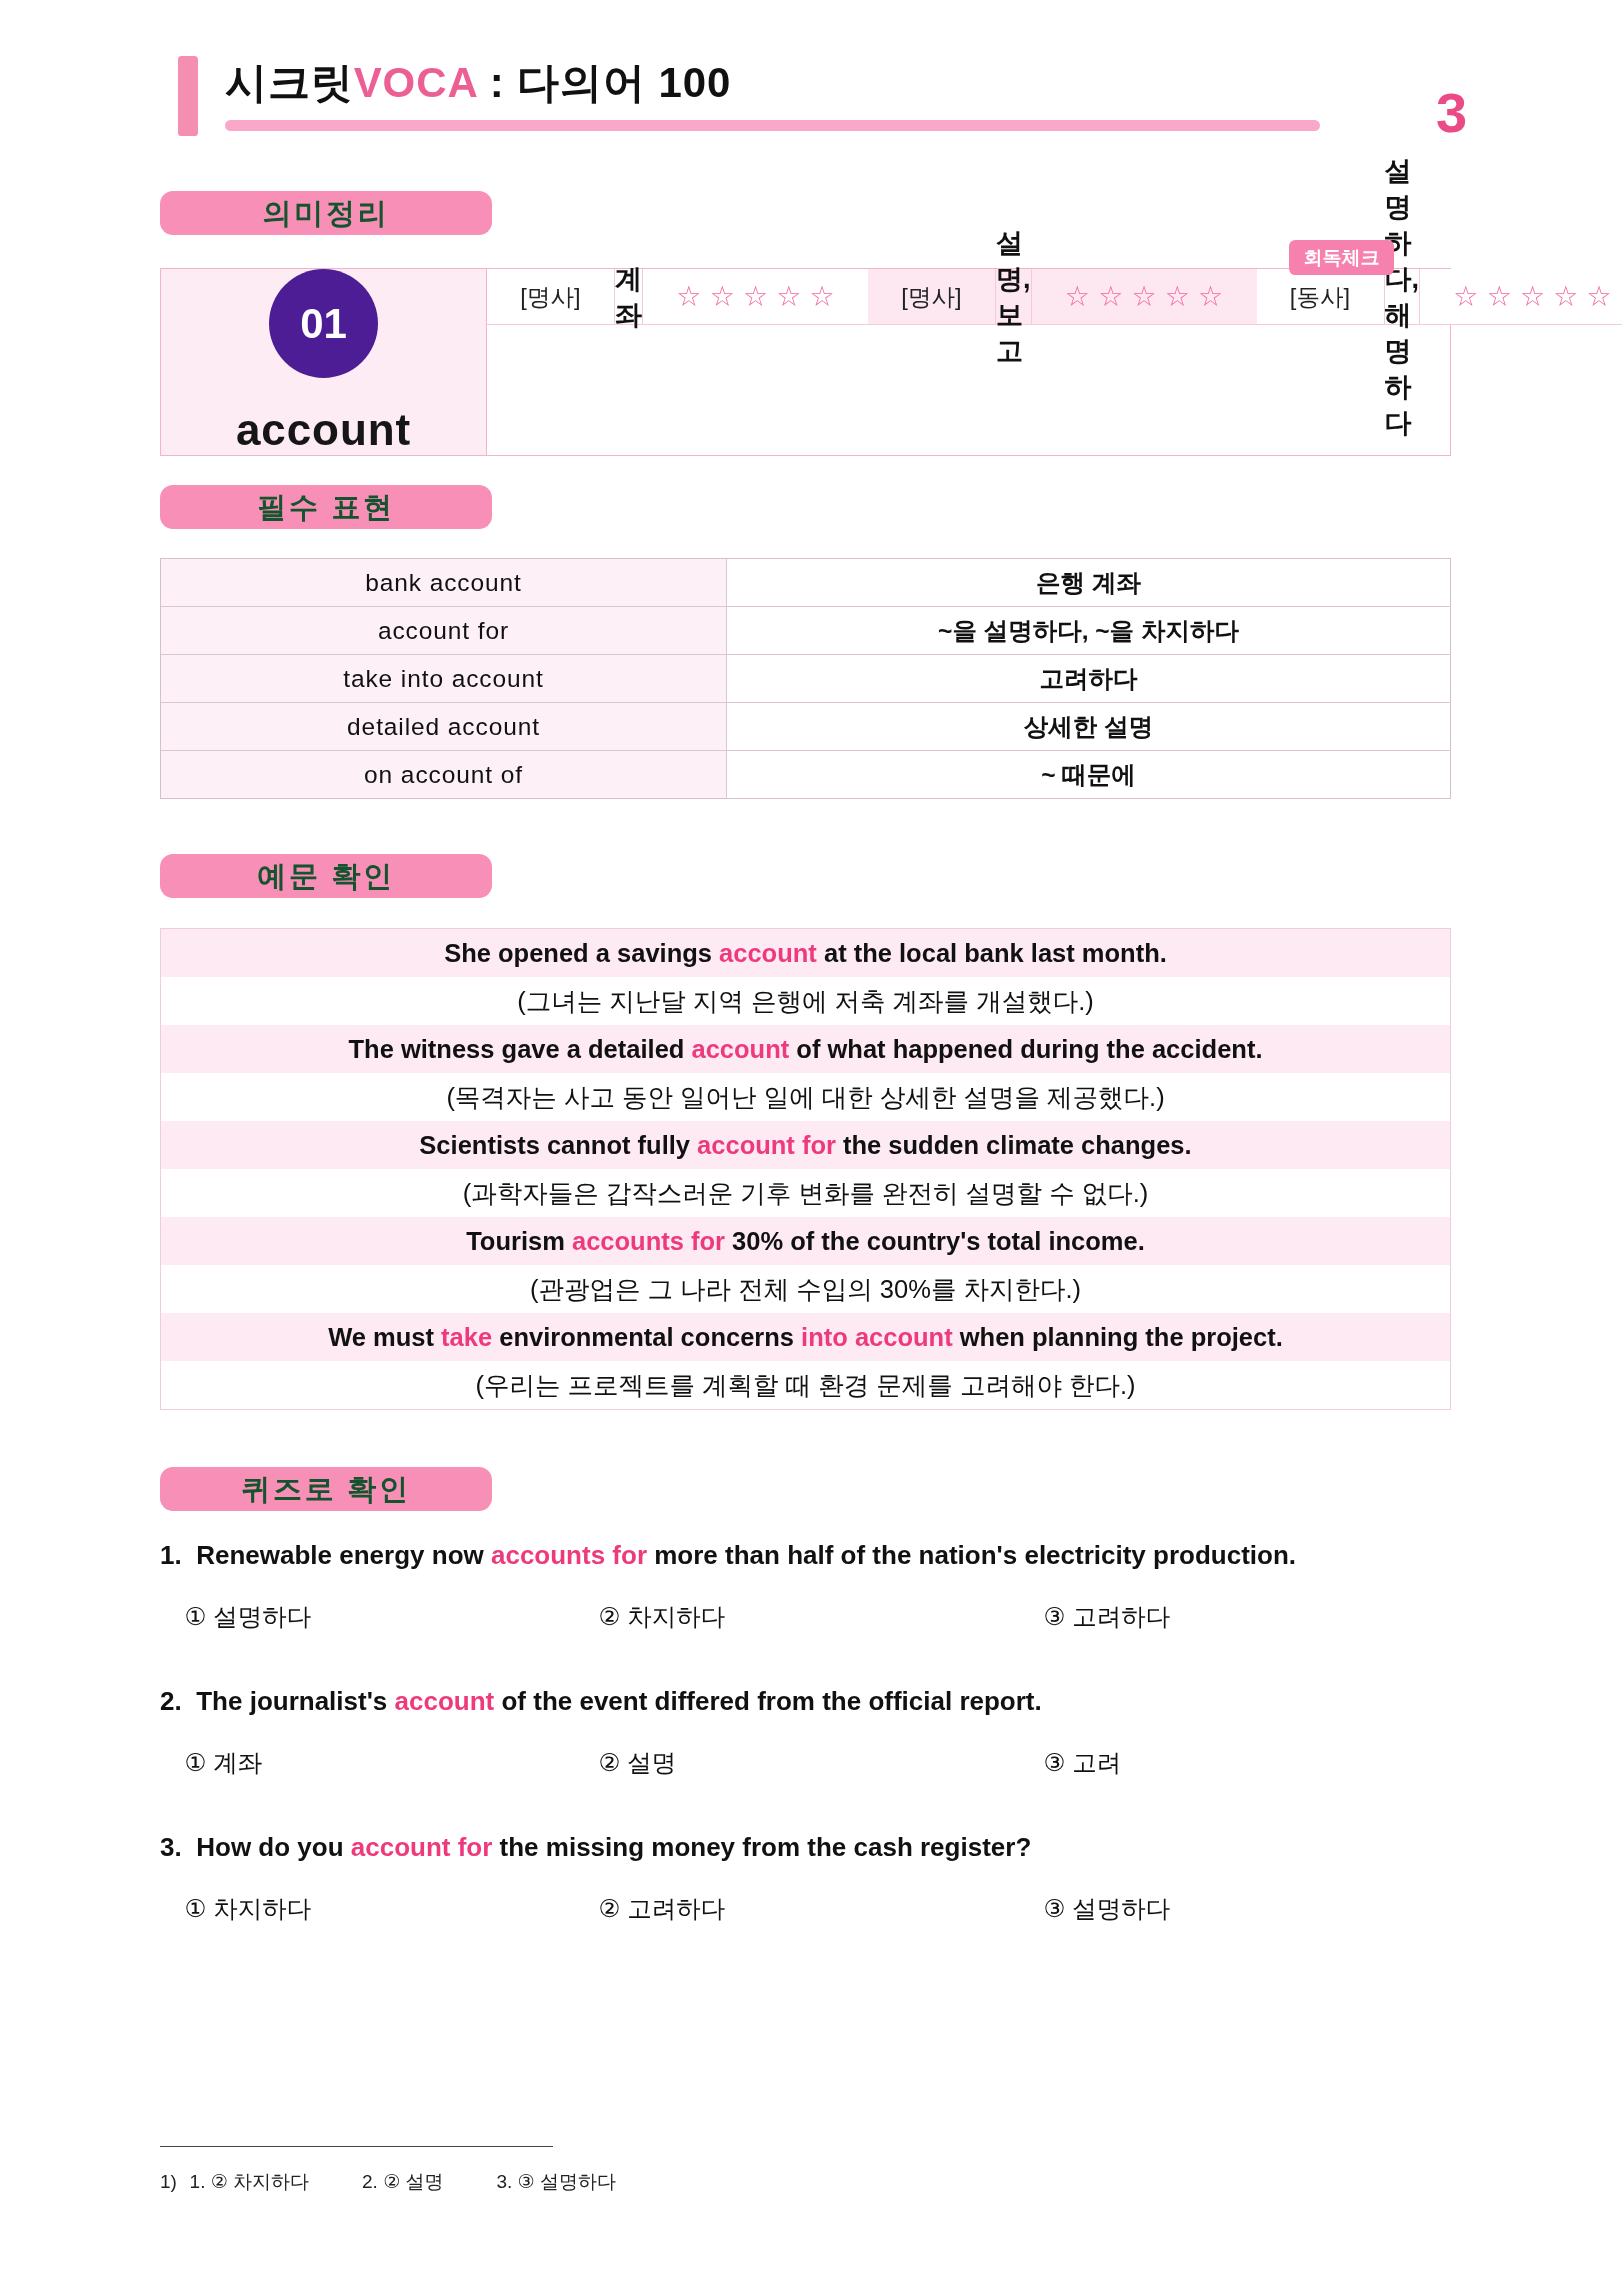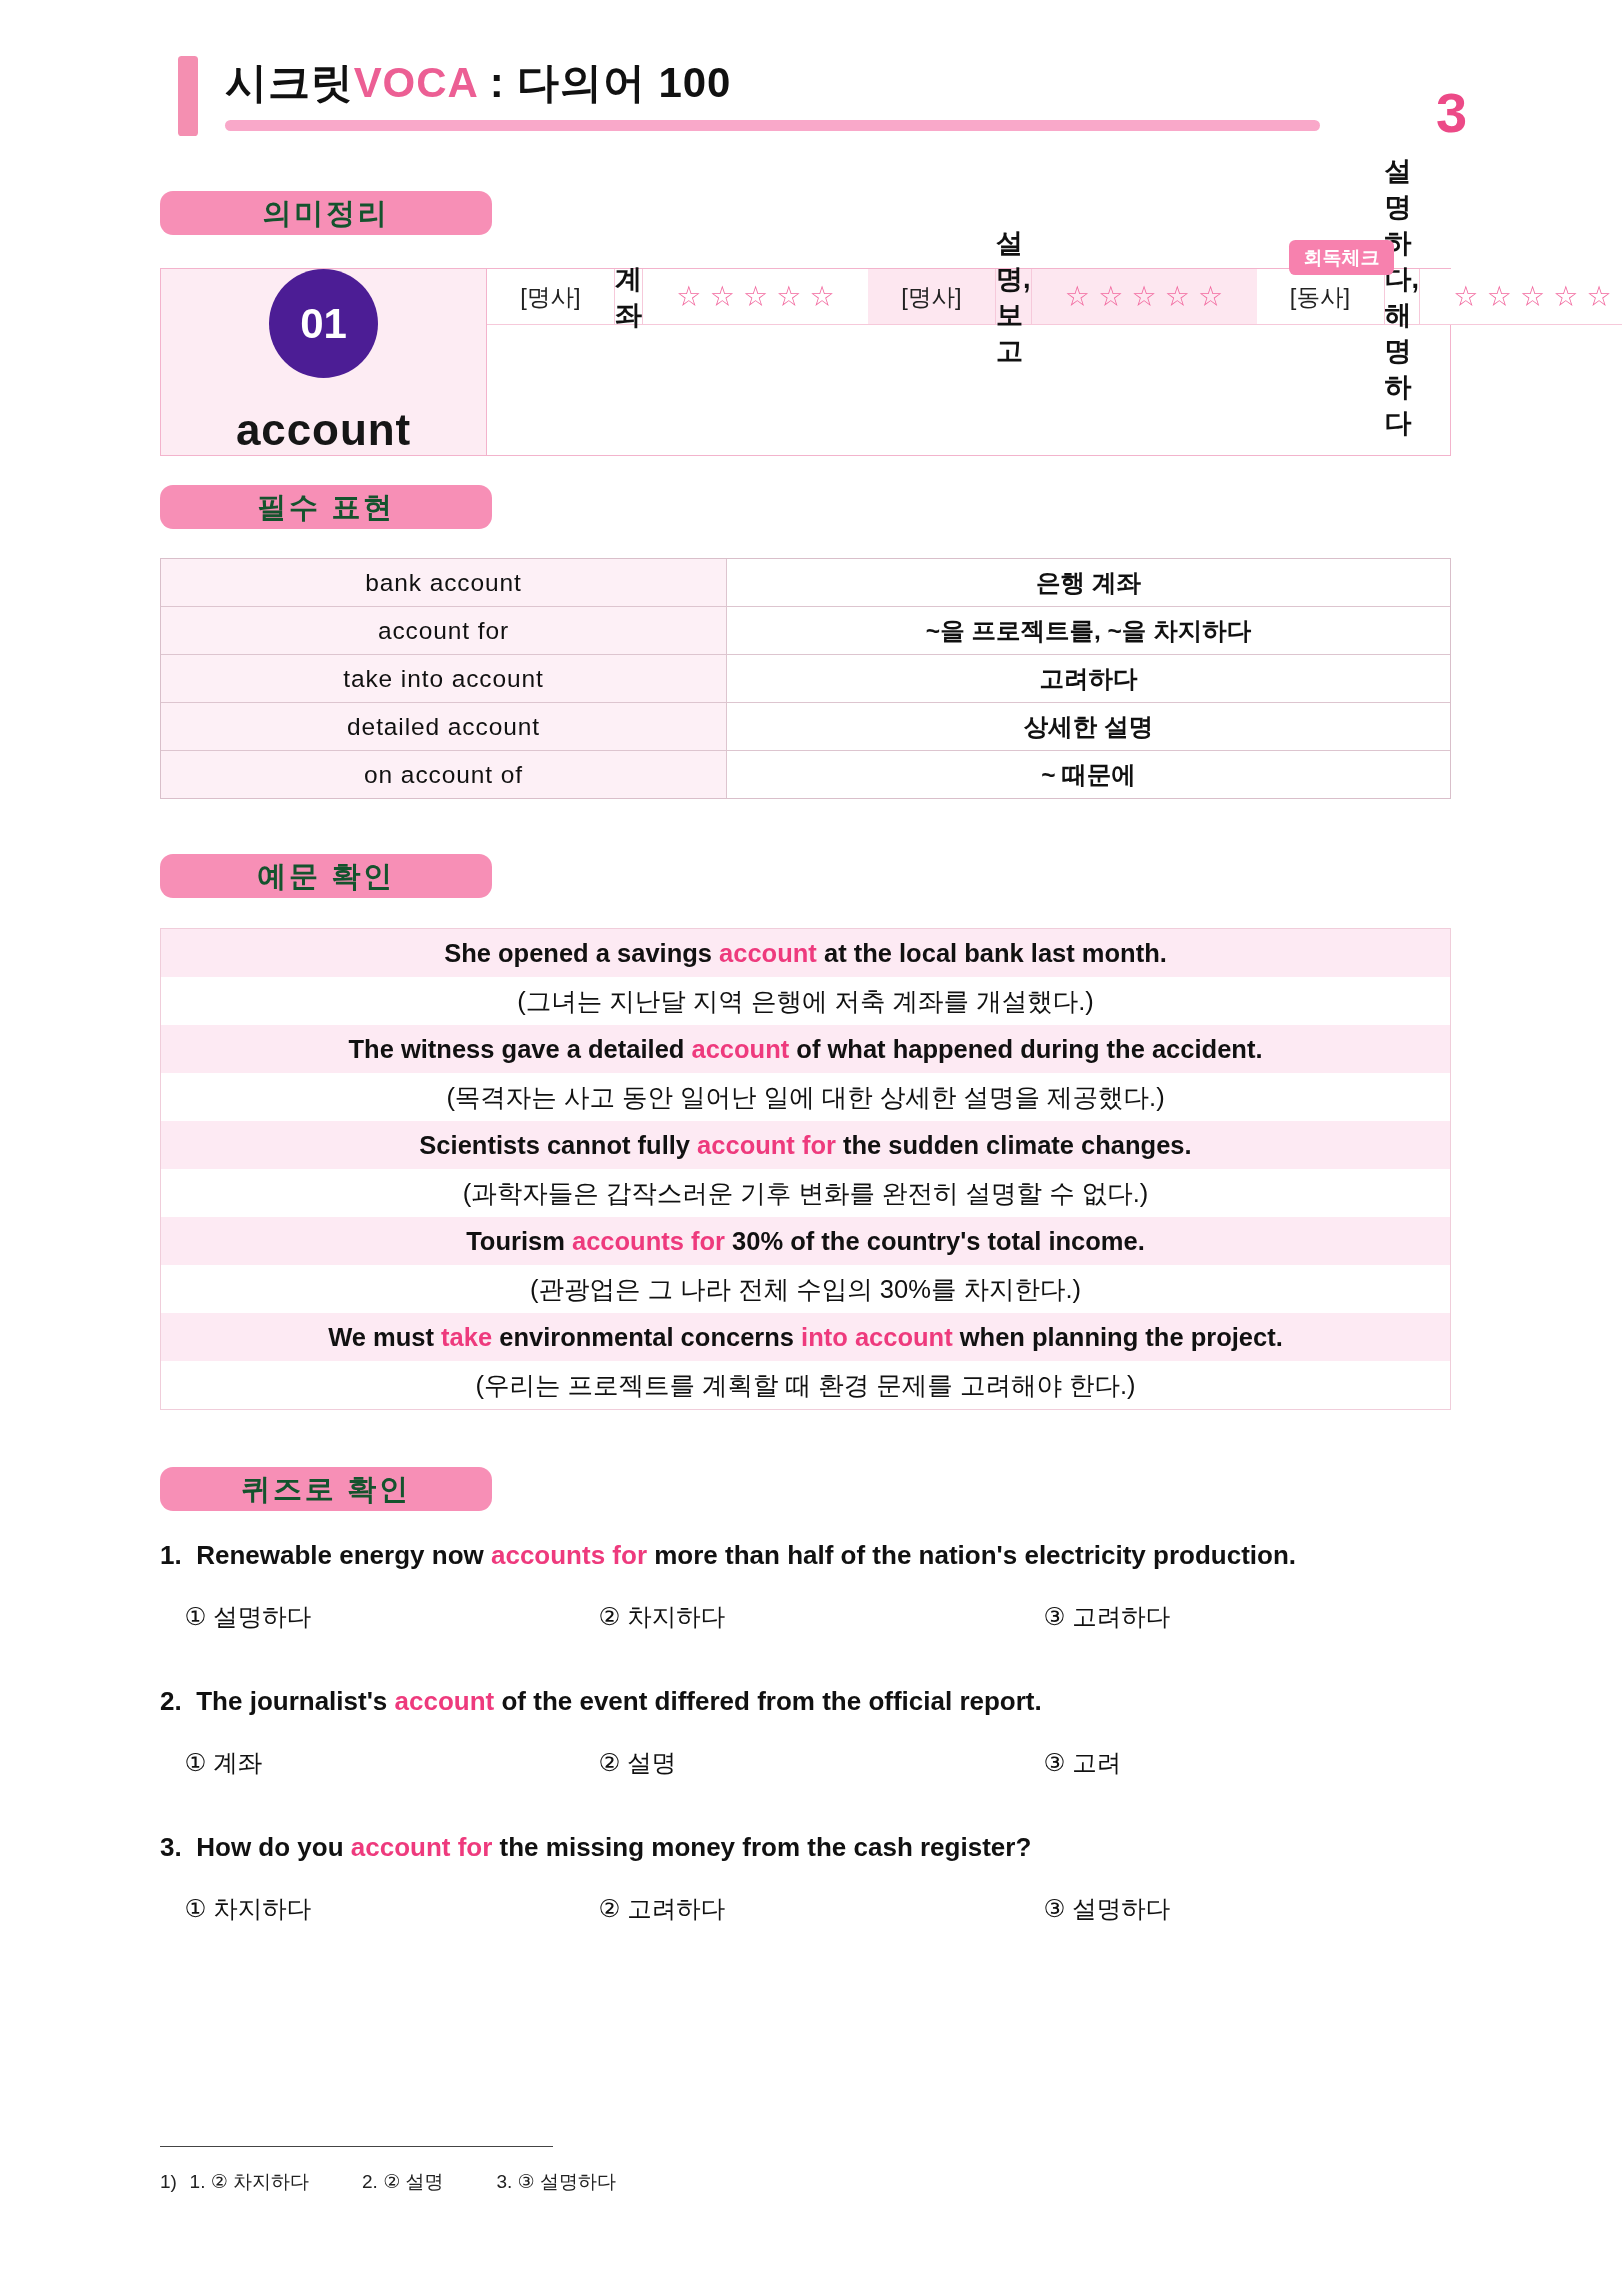--- a/index.html
+++ b/index.html
@@ -159,21 +159,21 @@
 
     <div class="badge badge-expr">필수 표현</div>
 
     <div class="expr-table">
         <div class="erow">
           <div class="een">bank account</div>
           <div class="eko">은행 계좌</div>
         </div>
         <div class="erow">
           <div class="een">account for</div>
-          <div class="eko">~을 프로젝트를, ~을 차지하다</div>
+          <div class="eko">~을 설명하다, ~을 차지하다</div>
         </div>
         <div class="erow">
           <div class="een">take into account</div>
           <div class="eko">고려하다</div>
         </div>
         <div class="erow">
           <div class="een">detailed account</div>
           <div class="eko">상세한 설명</div>
         </div>
         <div class="erow">

